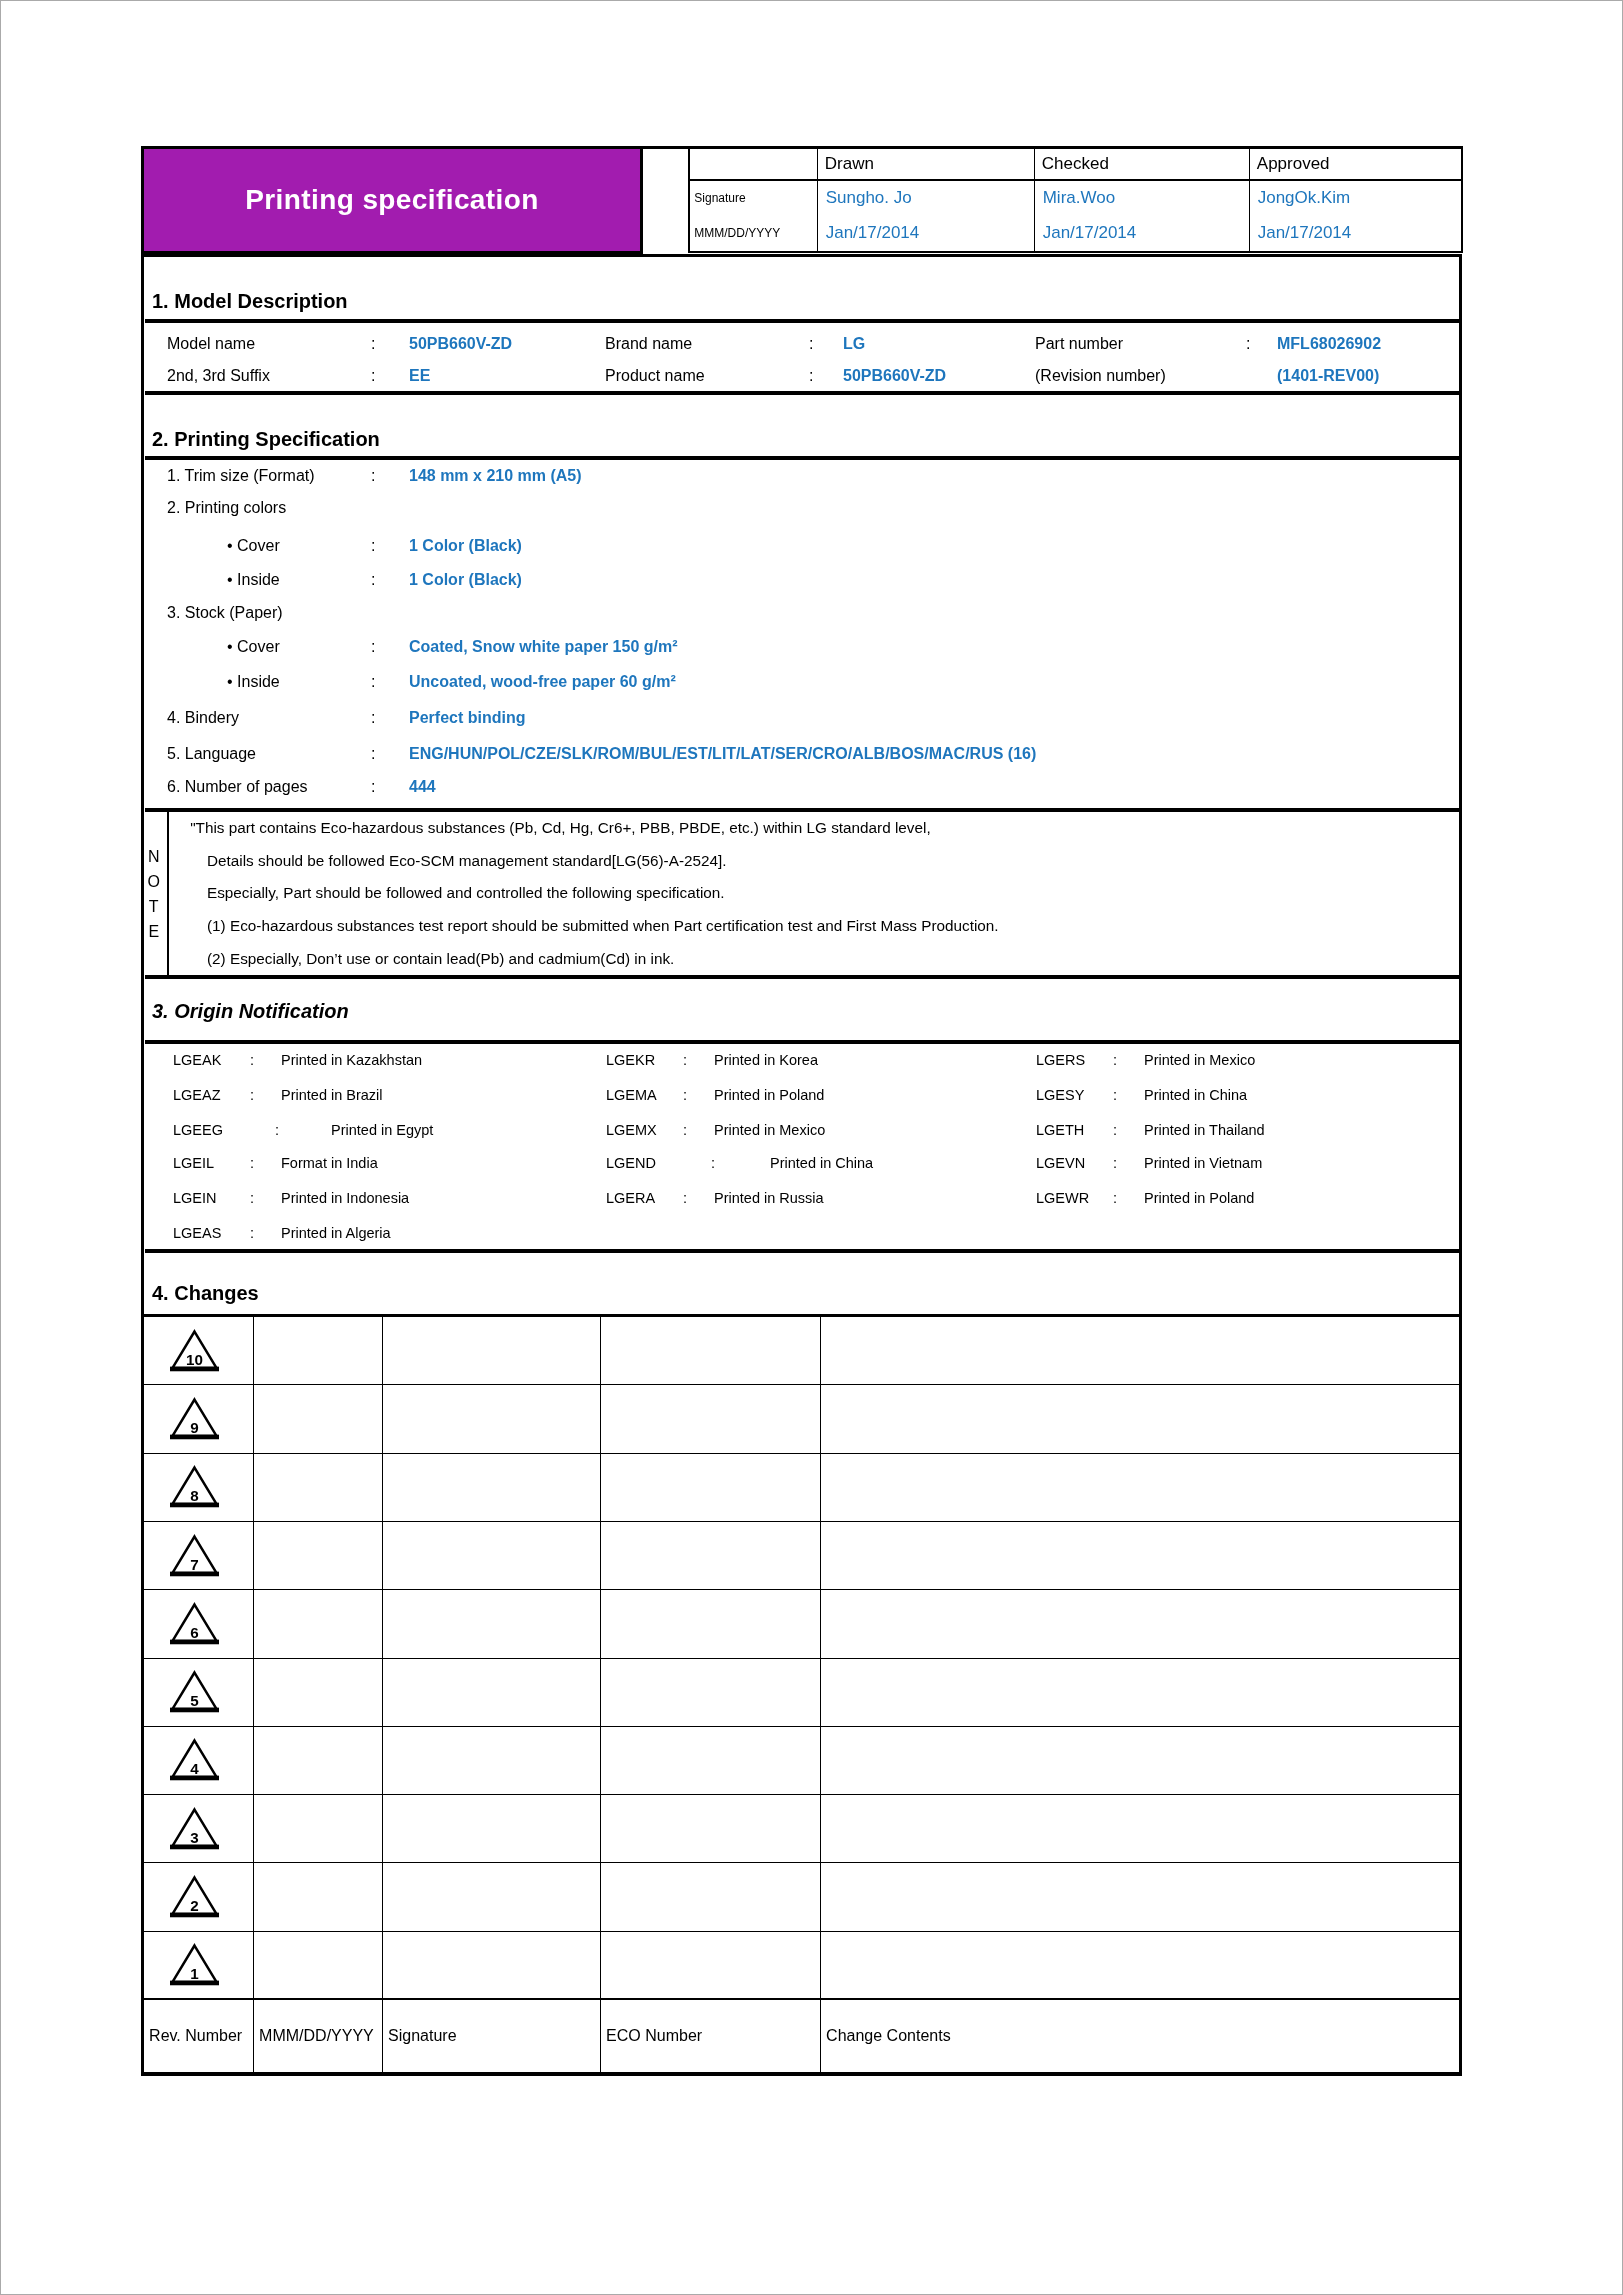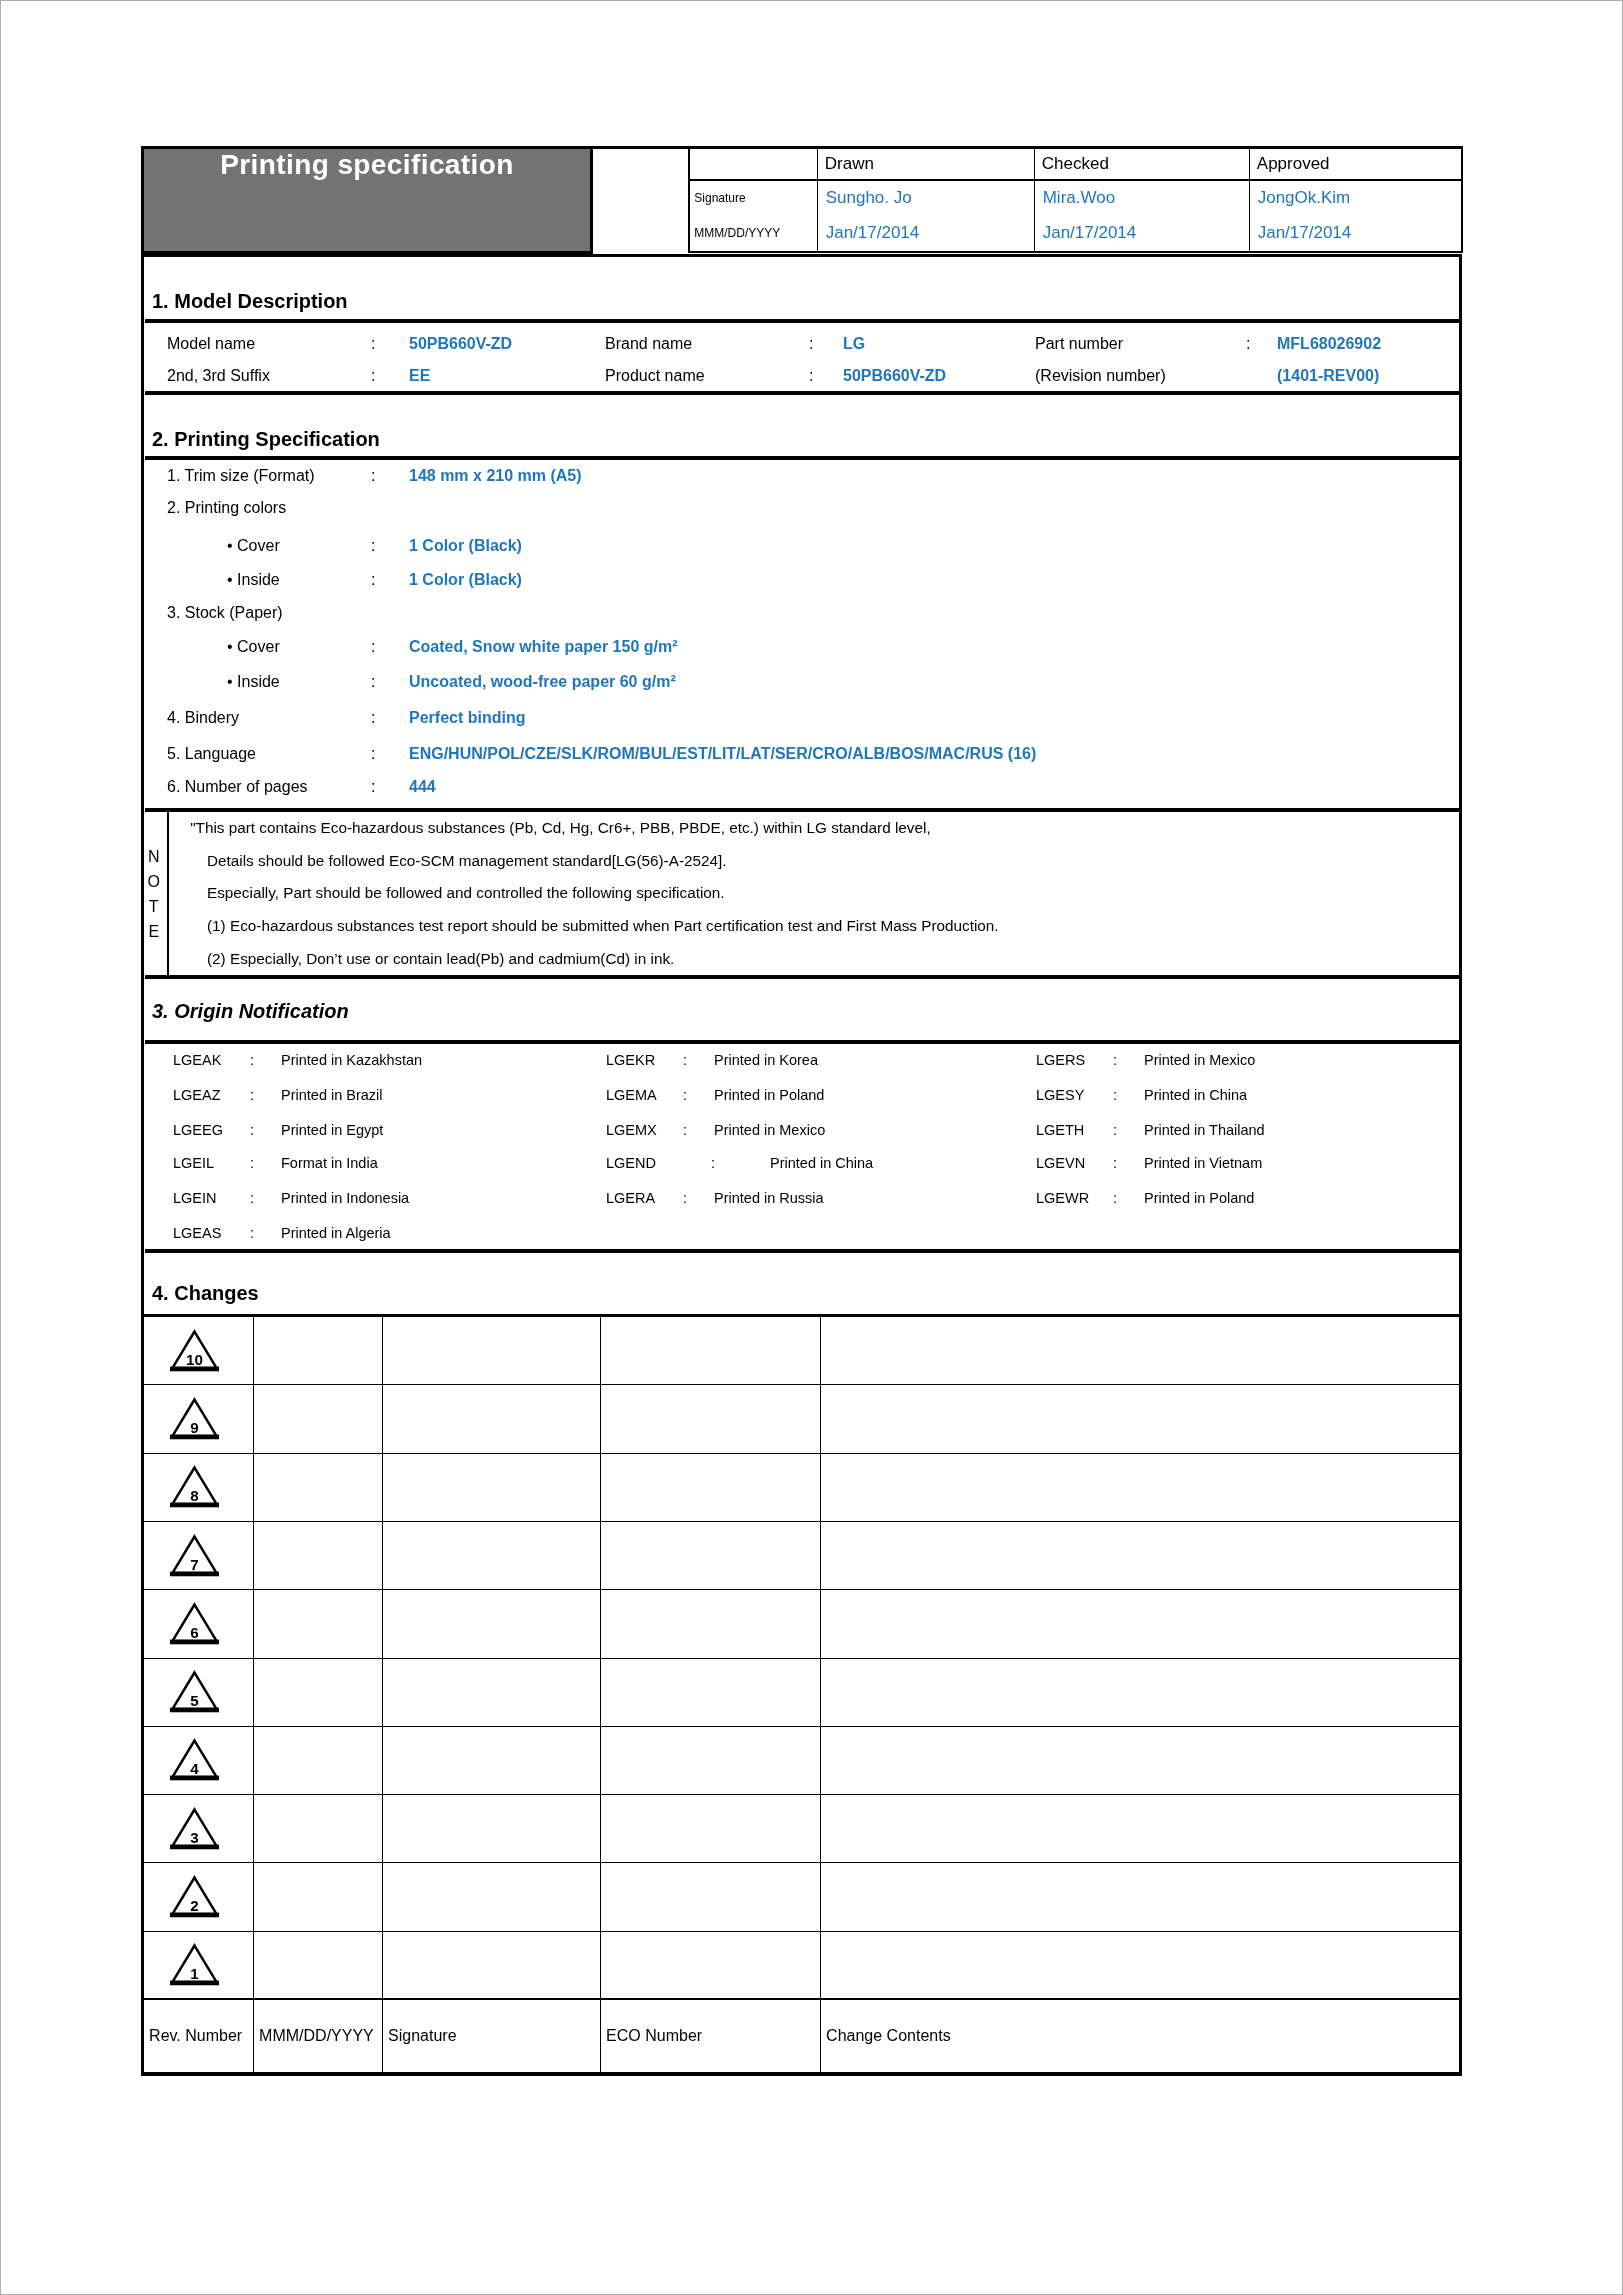--- a/index.html
+++ b/index.html
@@ -10,23 +10,23 @@
     background:#ffffff;
     border:0.9px solid #aaaaaa;
     font-family:"Liberation Sans","DejaVu Sans",sans-serif;
     color:#000000;
     overflow:hidden;
   }
 
   
   .top-rule { position:absolute; left:140px; top:145px; width:1321px; height:3.4px; background:#000; }
   .title-box {
-    position:absolute; left:140px; top:145px; width:452px; height:108px;
-    background:#737373; border:3.4px solid #000;
-    display:flex; align-items:flex-start; justify-content:center;
+    position:absolute; left:140px; top:145px; width:502px; height:108px;
+    background:#a21caf; border:3.4px solid #000;
+    display:flex; align-items:center; justify-content:center;
   }
   .title-box span { color:#fff; font-size:28px; font-weight:bold; letter-spacing:0.4px; }
 
   .approval {
     position:absolute; left:687px; top:145px; width:775px; height:107px;
     border:2.6px solid #000;
     display:grid;
     grid-template-columns:128px 217px 215px 1fr;
     grid-template-rows:33px 34px 1fr;
   }
@@ -251,21 +251,21 @@
         <span class="colon">:</span>
         <span>Printed in Poland</span>
       </span>
     <span class="ogrp" style="left:1035px;">
         <span class="code">LGESY</span>
         <span class="colon">:</span>
         <span>Printed in China</span>
       </span>
   </div>
   <div class="orow" style="left:0; top:1118px; width:1623px;">
-    <span class="ogrp" style="left:172px;">
+    <span class="ogrp" style="left:172px;gap:25px;">
         <span class="code">LGEEG</span>
         <span class="colon">:</span>
         <span>Printed in Egypt</span>
       </span>
     <span class="ogrp" style="left:605px;justify-content:flex-end;">
         <span class="code">LGEMX</span>
         <span class="colon">:</span>
         <span>Printed in Mexico</span>
       </span>
     <span class="ogrp" style="left:1035px;">

